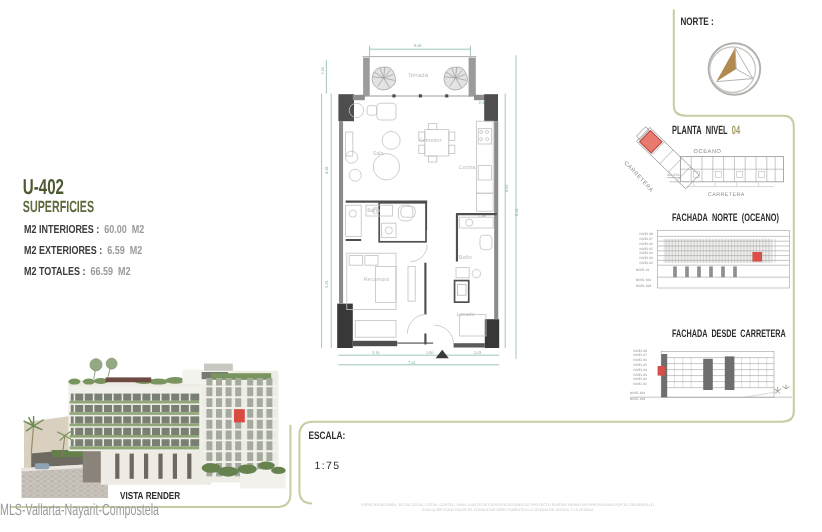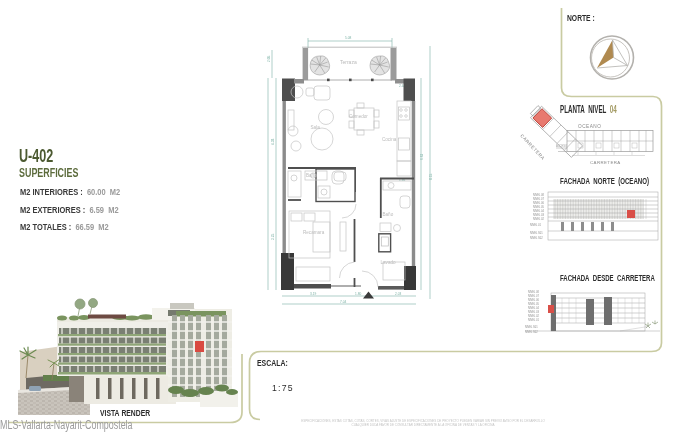--- a/index.html
+++ b/index.html
@@ -342,21 +342,21 @@
         <line x1="119" y1="13" x2="119" y2="38"></line>
   </g>
   <g stroke="#8a9a7a" stroke-width="0.7">
         <path d="M128,41 l-3,-2 M128,41 l3,-2 M128,41 l0,-3.5 M128,41 l-2,2 M128,41 l2,2"></path>
         <path d="M135,39 l-3,-2 M135,39 l3,-2 M135,39 l0,-3.5"></path>
       </g>
   <line x1="100" y1="46" x2="128" y2="41.5" stroke="#b0b0b0" stroke-width="0.4"></line>
 </svg>
 
 <div class="abs" style="left:257px;top:359px;font-size:9px;line-height:9px;font-weight:bold;color:#2c2c2c;transform:scaleX(.77);transform-origin:left;white-space:nowrap">ESCALA:</div>
-<div class="abs" style="left:272px;top:383.5px;font-size:8.7px;line-height:8.7px;color:#2c2c2c;letter-spacing:1.2px;white-space:nowrap">1:75</div>
+<div class="abs" style="left:262px;top:383.5px;font-size:8.7px;line-height:8.7px;color:#2c2c2c;letter-spacing:1.2px;white-space:nowrap">1:75</div>
 
 <svg class="abs" style="left:0px;top:295px" width="250" height="120" viewBox="0 295 250 120" fill="none">
   <defs>
     <pattern id="stone" width="6" height="4" patternUnits="userSpaceOnUse">
       <rect width="6" height="4" fill="#c9c4bc"></rect>
       <rect x="0" y="0" width="3" height="2" fill="#bcb6ae"></rect>
       <rect x="3" y="2" width="3" height="2" fill="#c2bcb4"></rect>
     </pattern>
   </defs>
 

